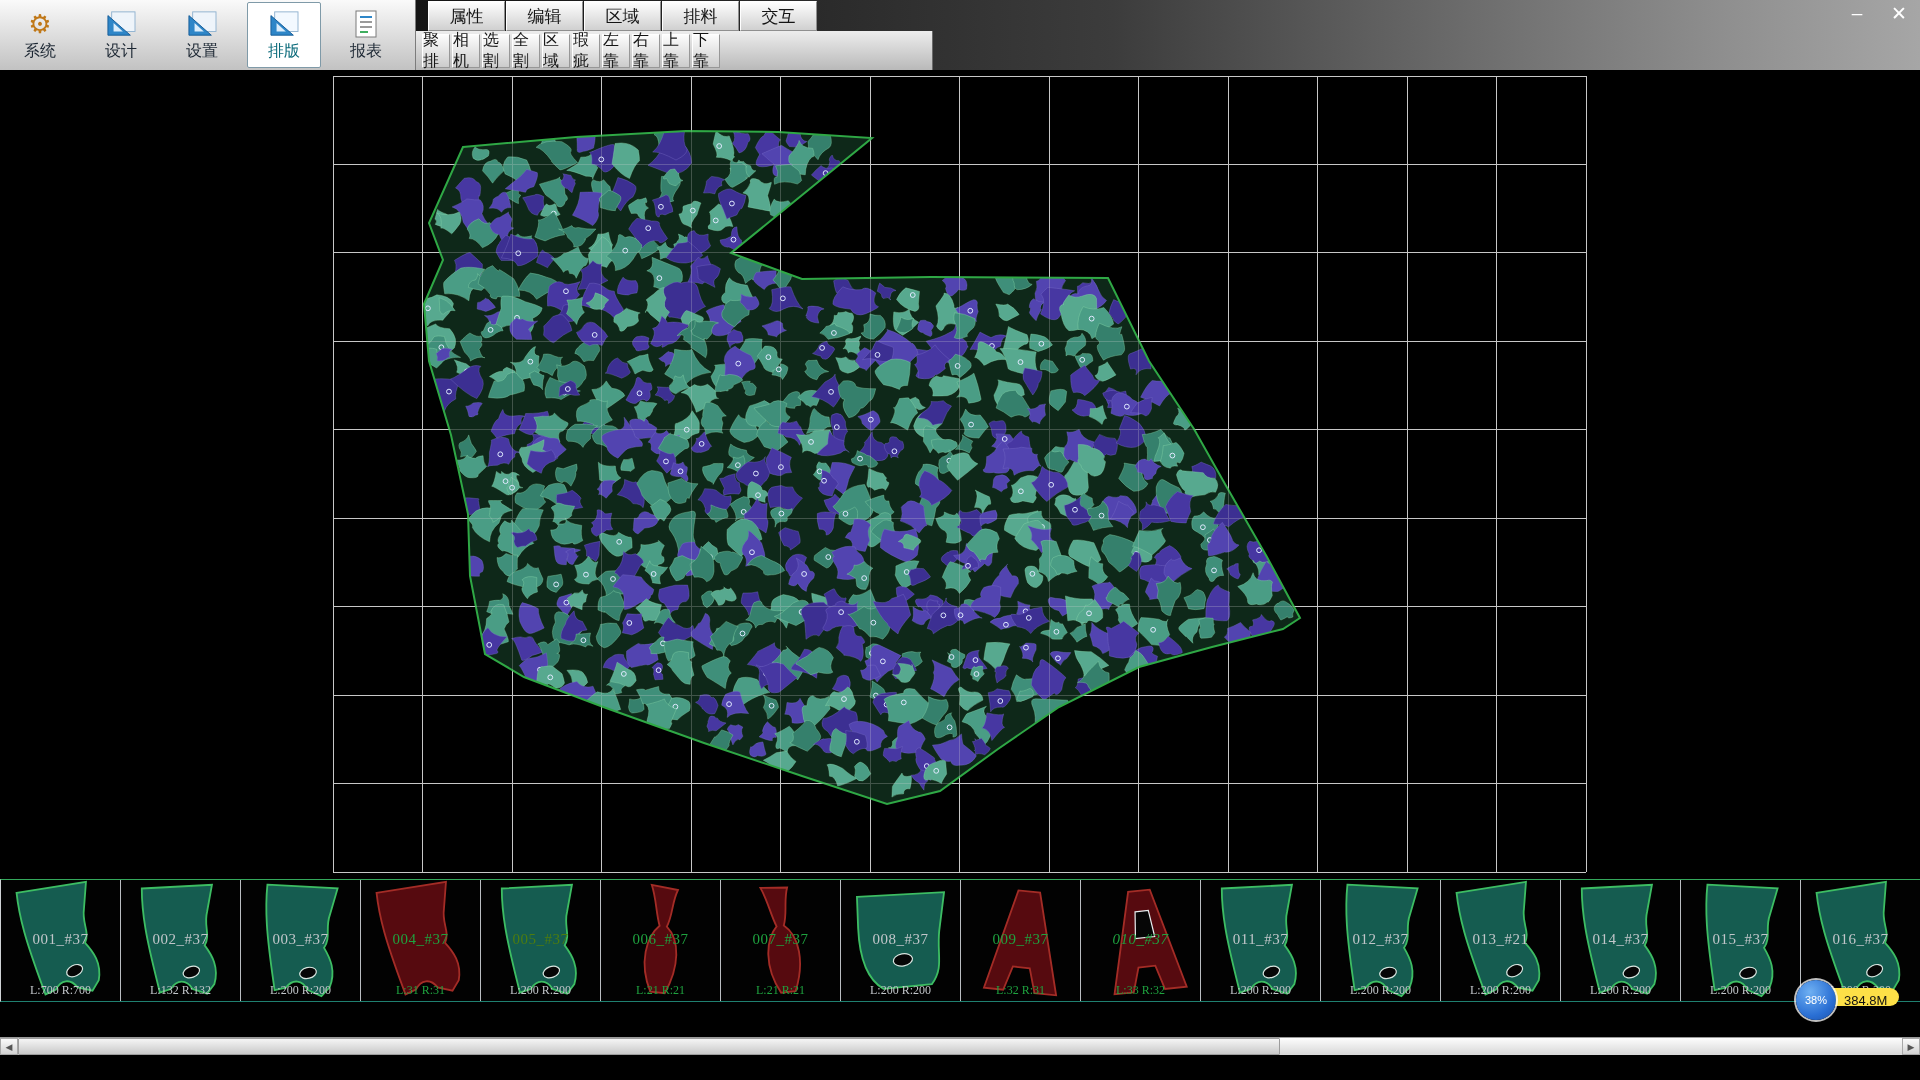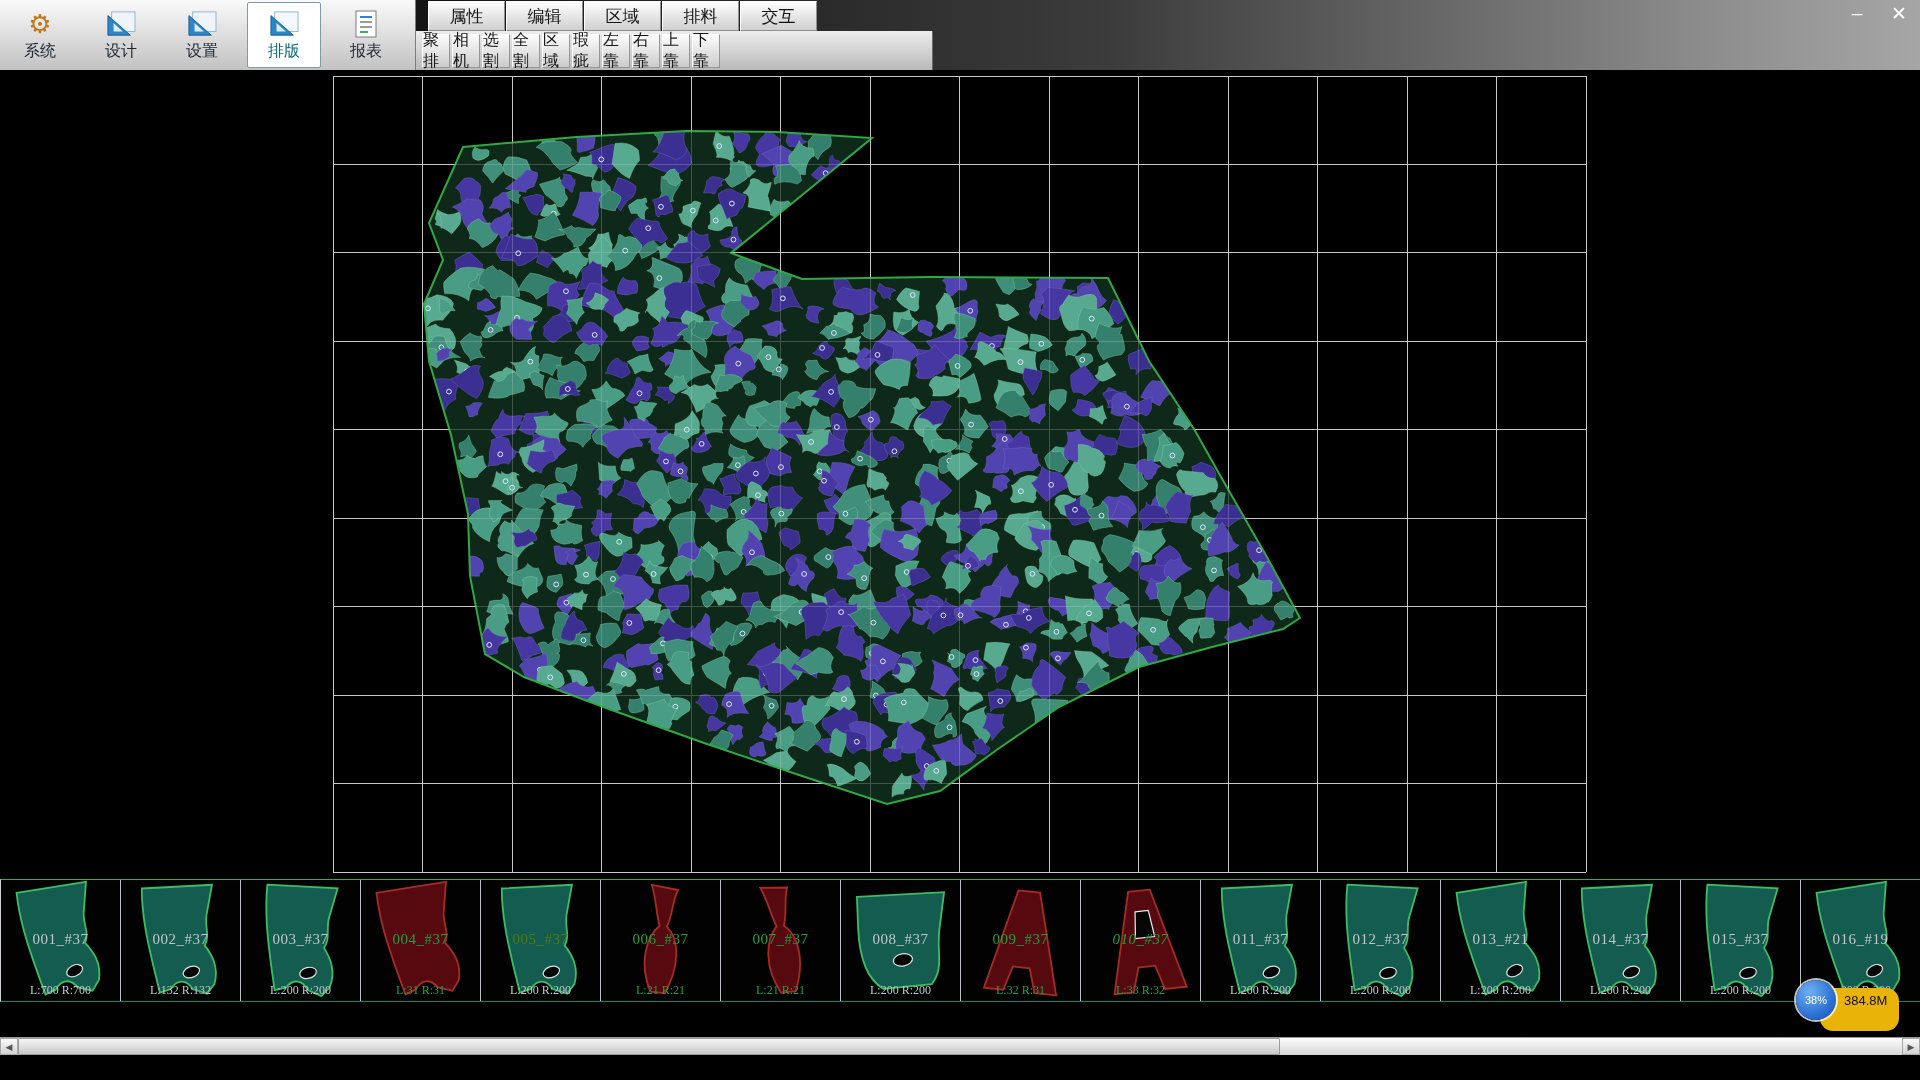--- a/index.html
+++ b/index.html
@@ -43,21 +43,21 @@
        display:flex;box-sizing:border-box;}
   .thumb{position:relative;width:120px;height:100%;border-right:1px solid #b9bdc1;box-sizing:border-box;flex:none;}
   .thumb svg{position:absolute;left:0;top:0;width:100%;height:100%;}
   .tname{position:absolute;top:50%;left:0;right:0;transform:translateY(-58%);text-align:center;
        font-size:15px;letter-spacing:.5px;font-family:"Liberation Serif","DejaVu Serif",serif;}
   .tlr{position:absolute;bottom:3px;left:0;right:0;text-align:center;font-size:12px;
        font-family:"Liberation Serif","DejaVu Serif",serif;}
 
   
   .status-badge{position:absolute;right:22px;top:980px;width:102px;height:42px;}
-  .badge-pill{position:absolute;left:24px;top:8px;height:43px;line-height:26px;background:#eab308;
+  .badge-pill{position:absolute;left:24px;top:8px;height:18px;line-height:26px;background:#fde047;
        border-radius:13px;padding:0 12px 0 24px;font-size:13px;color:#101010;}
   .badge-circle{position:absolute;left:0;top:0;width:40px;height:40px;border-radius:50%;
        background:radial-gradient(circle at 35% 30%,#6fb0f2,#2a6fd4 62%,#1b4fa8);
        color:#fff;font-size:11px;display:flex;align-items:center;justify-content:center;
        box-shadow:0 0 0 2px rgba(255,255,255,.75);}
 
   
   .hscroll{position:absolute;top:1037px;left:0;width:1920px;height:18px;
        background:linear-gradient(#fdfdfd,#d7d7d7);border-top:1px solid #9a9a9a;box-sizing:border-box;}
   .hs-arrow{position:absolute;top:0;width:18px;height:17px;display:flex;align-items:center;
@@ -1082,21 +1082,21 @@
         <div class="tname" style="color: rgb(194, 198, 202);">015_#37</div>
         <div class="tlr" style="color: rgb(194, 198, 202);">L:200 R:200</div>
       </div>
       <div class="thumb">
         <svg viewBox="0 0 96 100">
           <g transform="rotate(-6 48 50)">
             <path d="M16,7 L74,4 70,26 C67,38 73,45 68,54 C74,62 80,72 76,86 L70,94 58,90 C53,82 45,82 40,90 L31,93 C27,77 22,58 19,40 C17,28 16,16 16,7 Z" fill="#155c50" stroke="#3dbd63" stroke-width="1.5"></path>
             <ellipse cx="57" cy="76" rx="7" ry="4.5" transform="rotate(-20 57 76)" fill="#060606" stroke="#d8e6e0" stroke-width="1"></ellipse>
           </g>
         </svg>
-        <div class="tname" style="color: rgb(194, 198, 202);">016_#19</div>
+        <div class="tname" style="color: rgb(194, 198, 202);">016_#37</div>
         <div class="tlr" style="color: rgb(194, 198, 202);">L:200 R:200</div>
       </div>
     </div>
 
   <div class="status-badge">
     <div class="badge-pill">384.8M</div>
     <div class="badge-circle">
       <span>38%</span>
     </div>
   </div>

